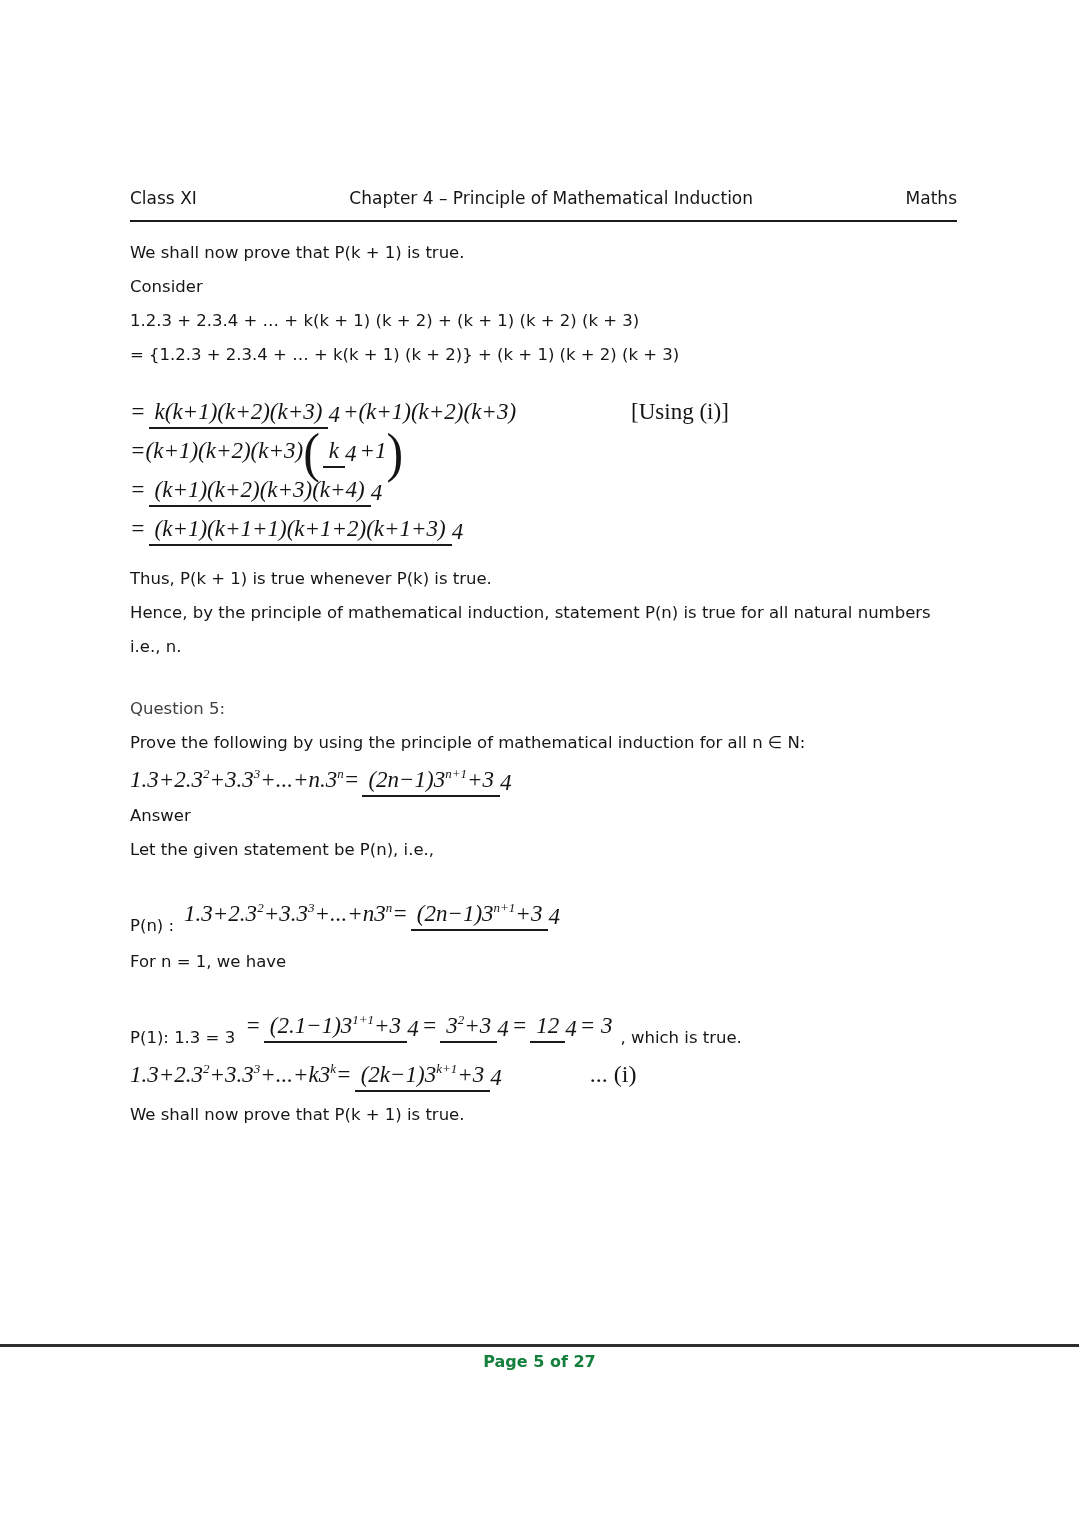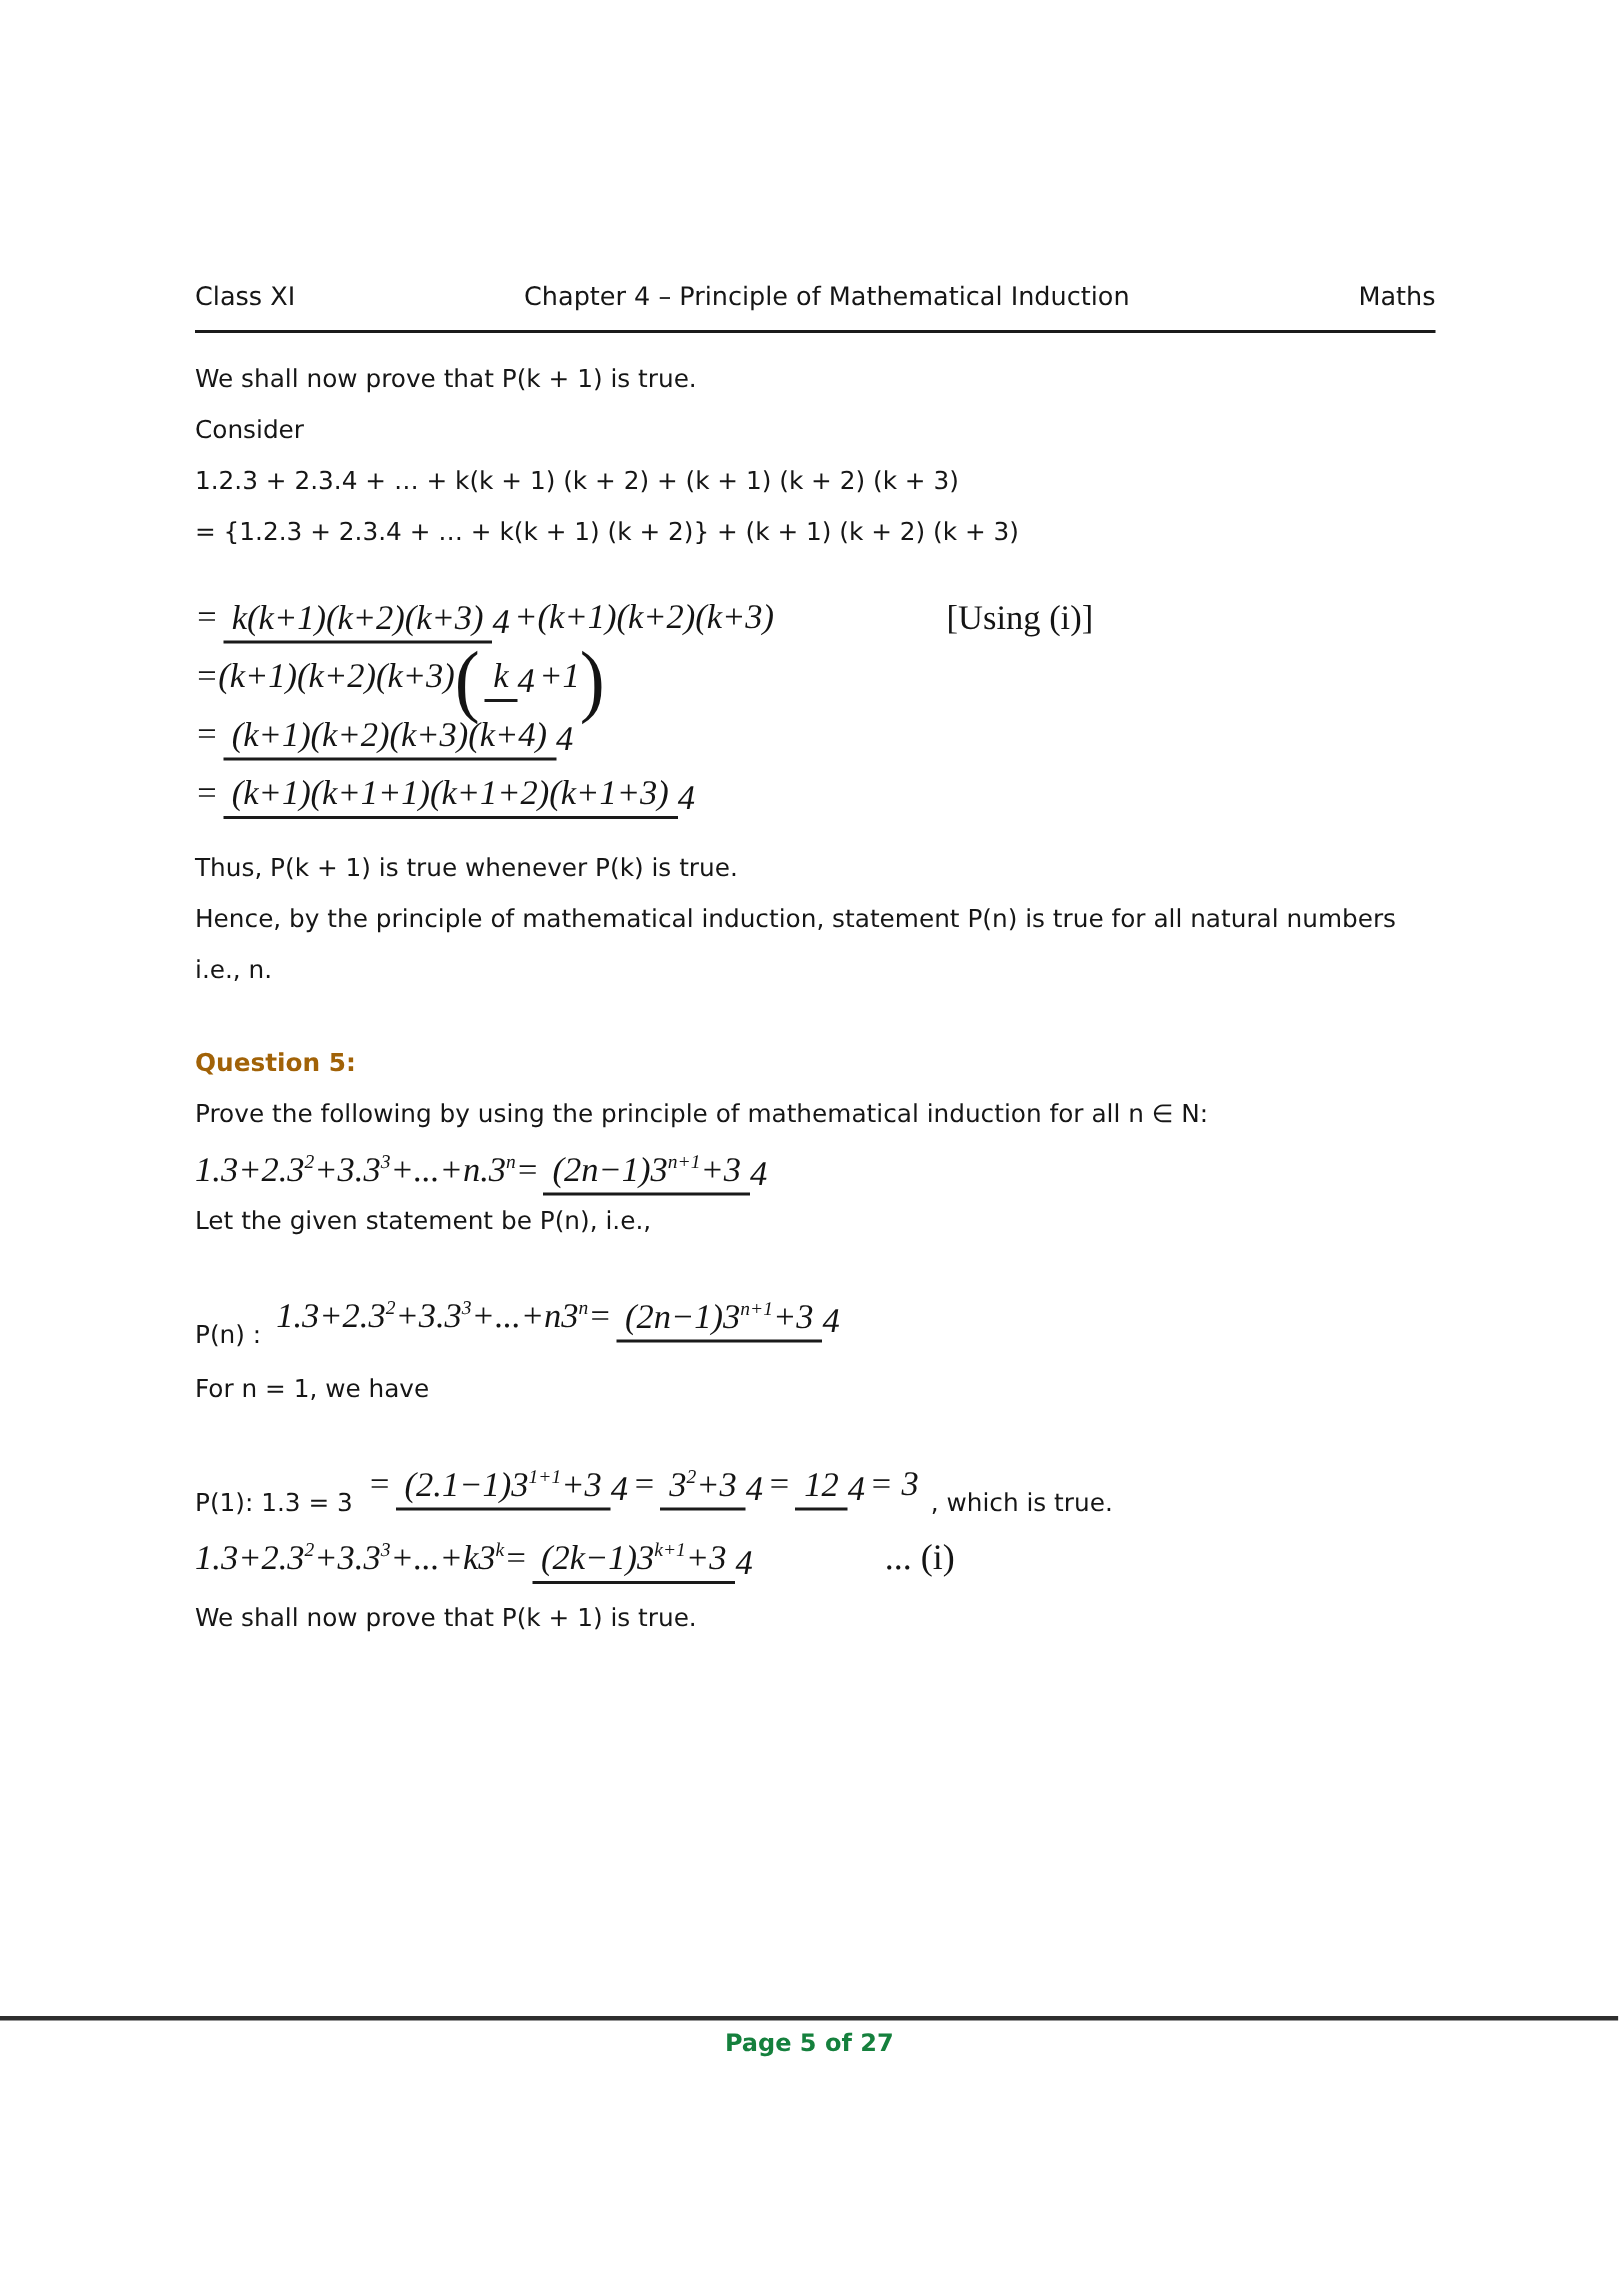--- a/index.html
+++ b/index.html
@@ -20,21 +20,21 @@
     display: flex;
     align-items: flex-end;
     border-bottom: 2px solid #1b1b1b;
     padding-bottom: 12px;
     font-size: 17px;
   }
   .doc-header .hc { flex: 1; text-align: center; }
 
   
   .para { font-size: 16.5px; line-height: 34px; margin: 0; }
-  .q5-heading { color: #a16207; font-weight: bold; margin-top: 28px; }
+  .q5-heading { color: #404040; font-weight: normal; margin-top: 28px; }
 
   
   .math-line, .mtx {
     font-family: "Liberation Serif", "DejaVu Serif", serif;
     font-style: italic;
     font-size: 23px;
     color: #141414;
   }
   .math-line { margin: 0; white-space: nowrap; }
   .mtx sup, .math-line sup { font-size: 13px; line-height: 0; font-style: italic; }
@@ -133,20 +133,21 @@
     <p class="para q5-heading">Question 5:</p>
     <p class="para">Prove the following by using the principle of mathematical induction for all n ∈ N:</p>
 
     <p class="math-line mt6">
       <span><span>1.3+2.3</span><sup>2</sup><span>+3.3</span><sup>3</sup><span>+...+n.3</span><sup>n</sup><span>=</span></span><span class="frac">
           <span class="num"><span>(2n−1)3</span><sup>n+1</sup><span>+3</span></span>
           <span class="den">4</span>
         </span>
     </p>
 
+    <p class="para mt2">Answer</p>
     <p class="para">Let the given statement be P(n), i.e.,</p>
 
     <div class="label-row row-pn">
       <span class="para">P(n) :</span>
       <span class="mtx"><span>1.3+2.3</span><sup>2</sup><span>+3.3</span><sup>3</sup><span>+...+n3</span><sup>n</sup><span>=</span><span class="frac">
             <span class="num"><span>(2n−1)3</span><sup>n+1</sup><span>+3</span></span>
             <span class="den">4</span>
           </span></span>
     </div>
 

